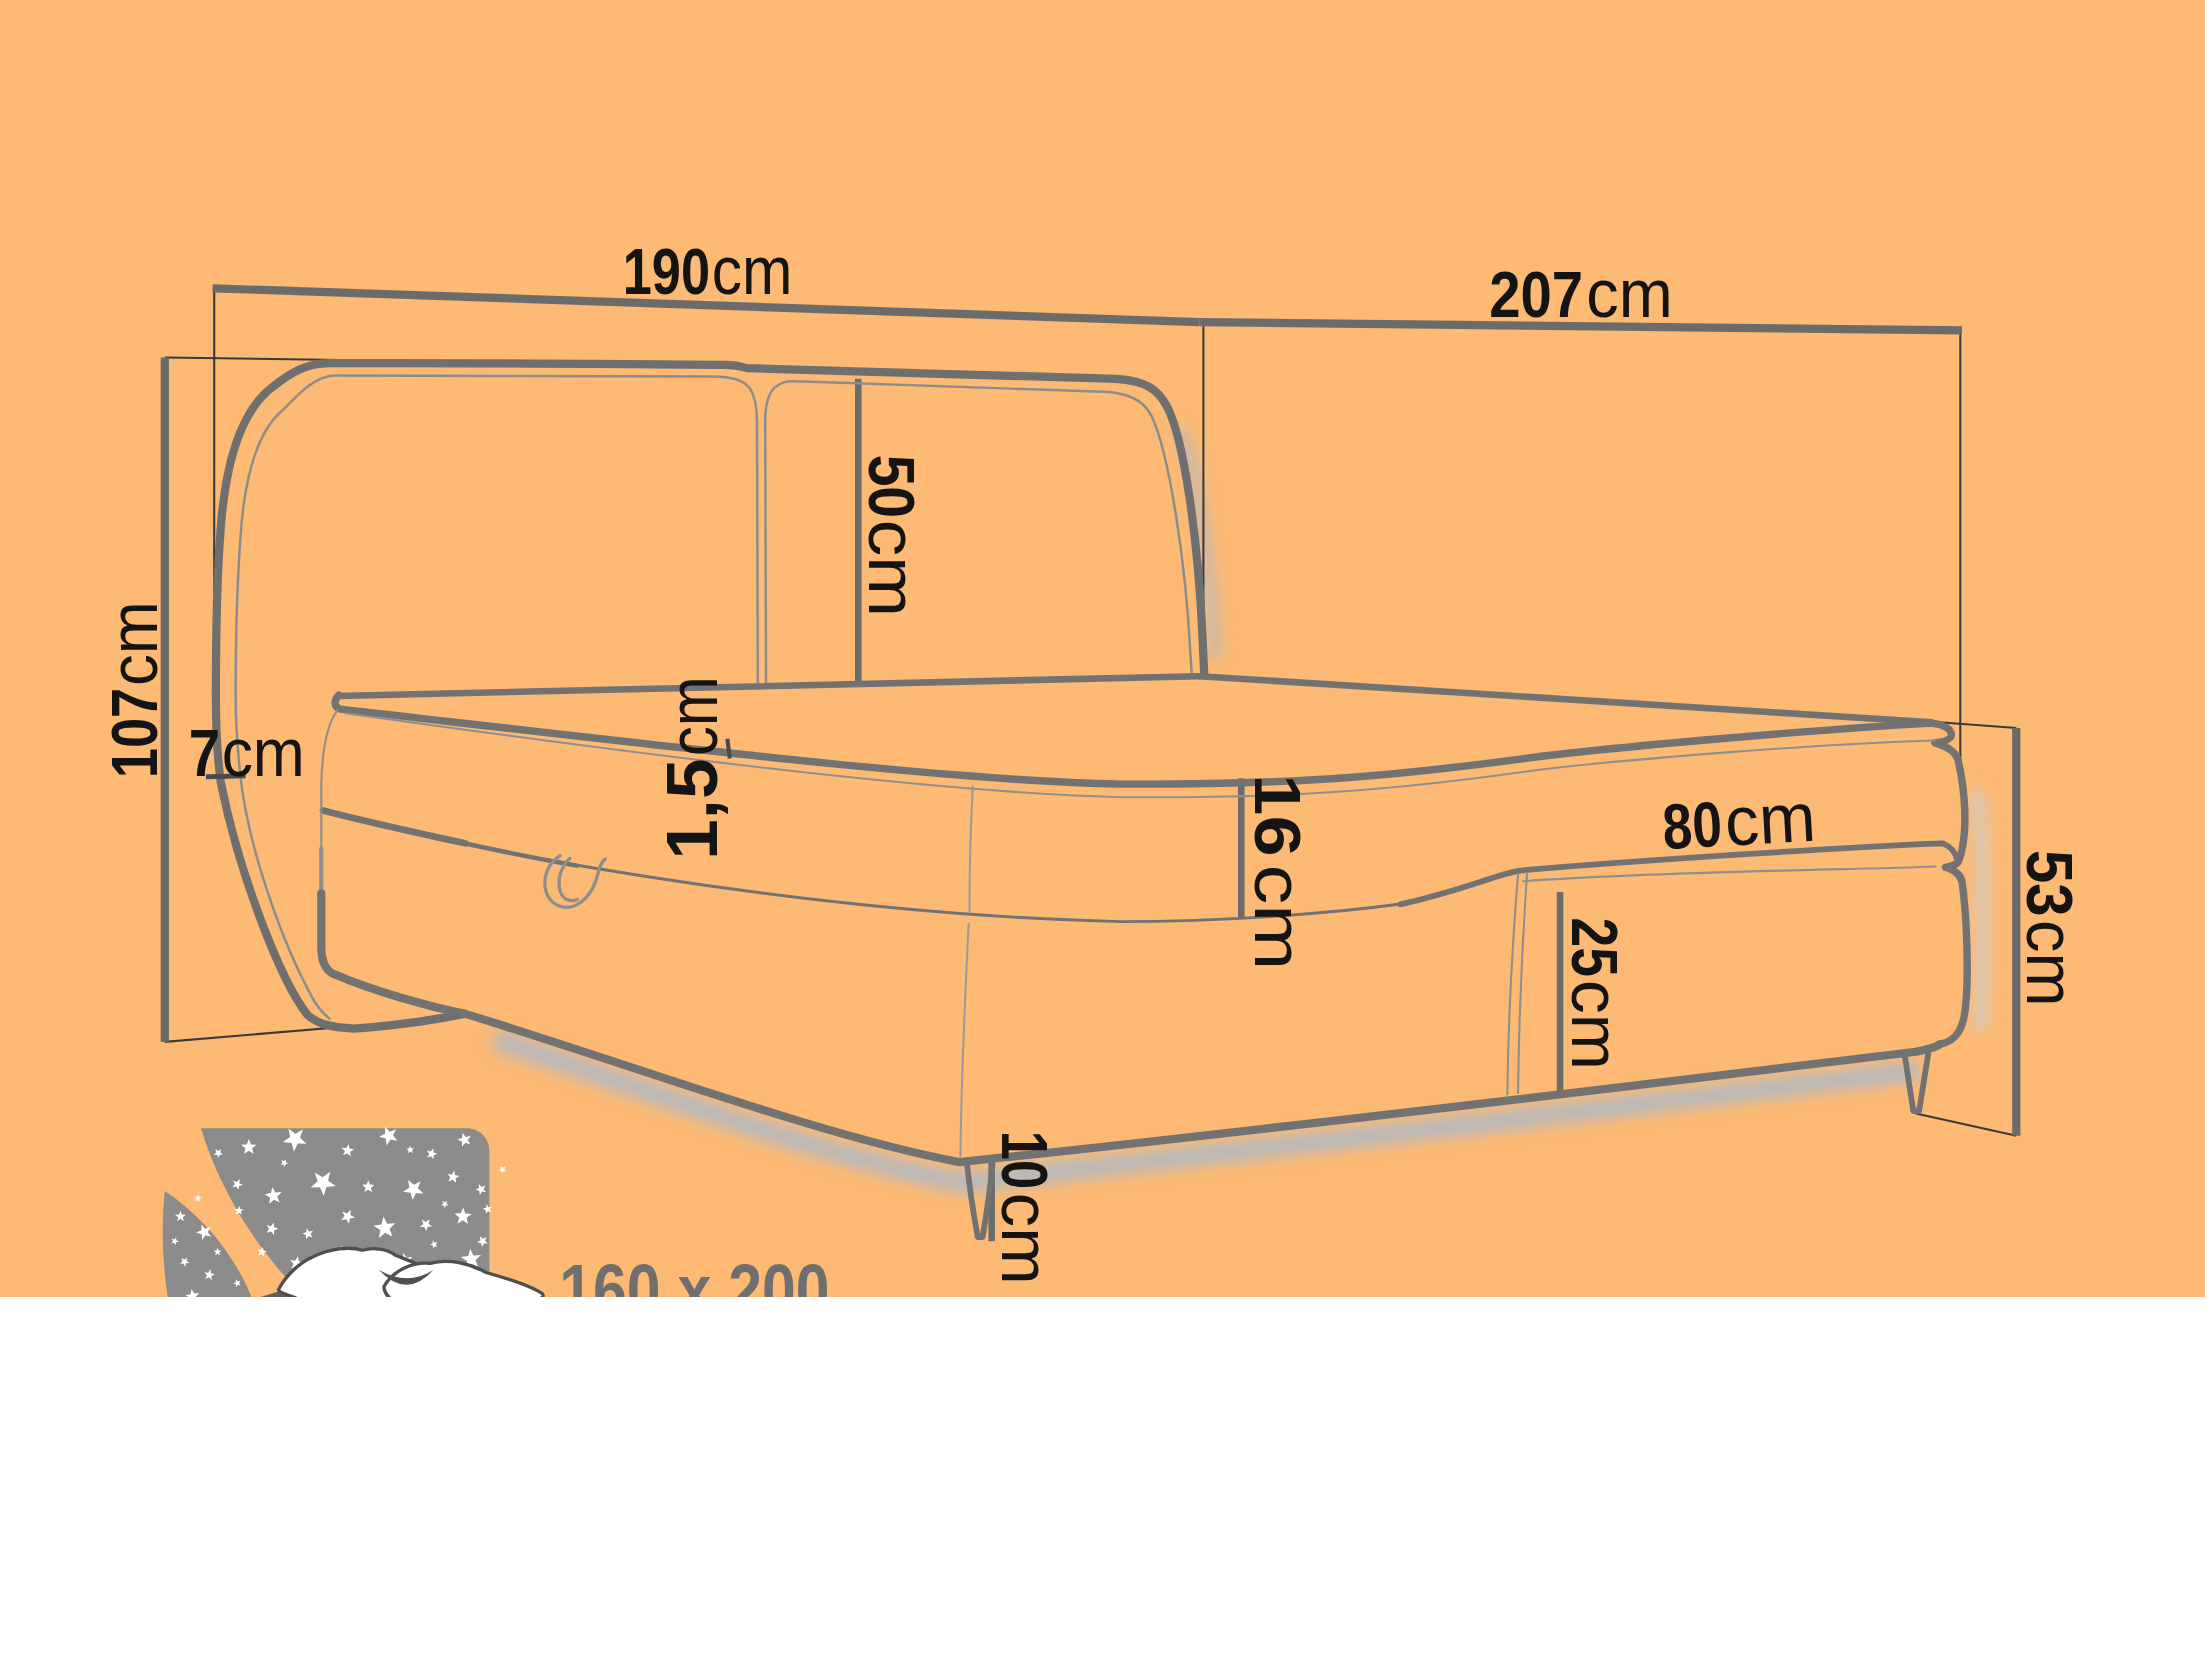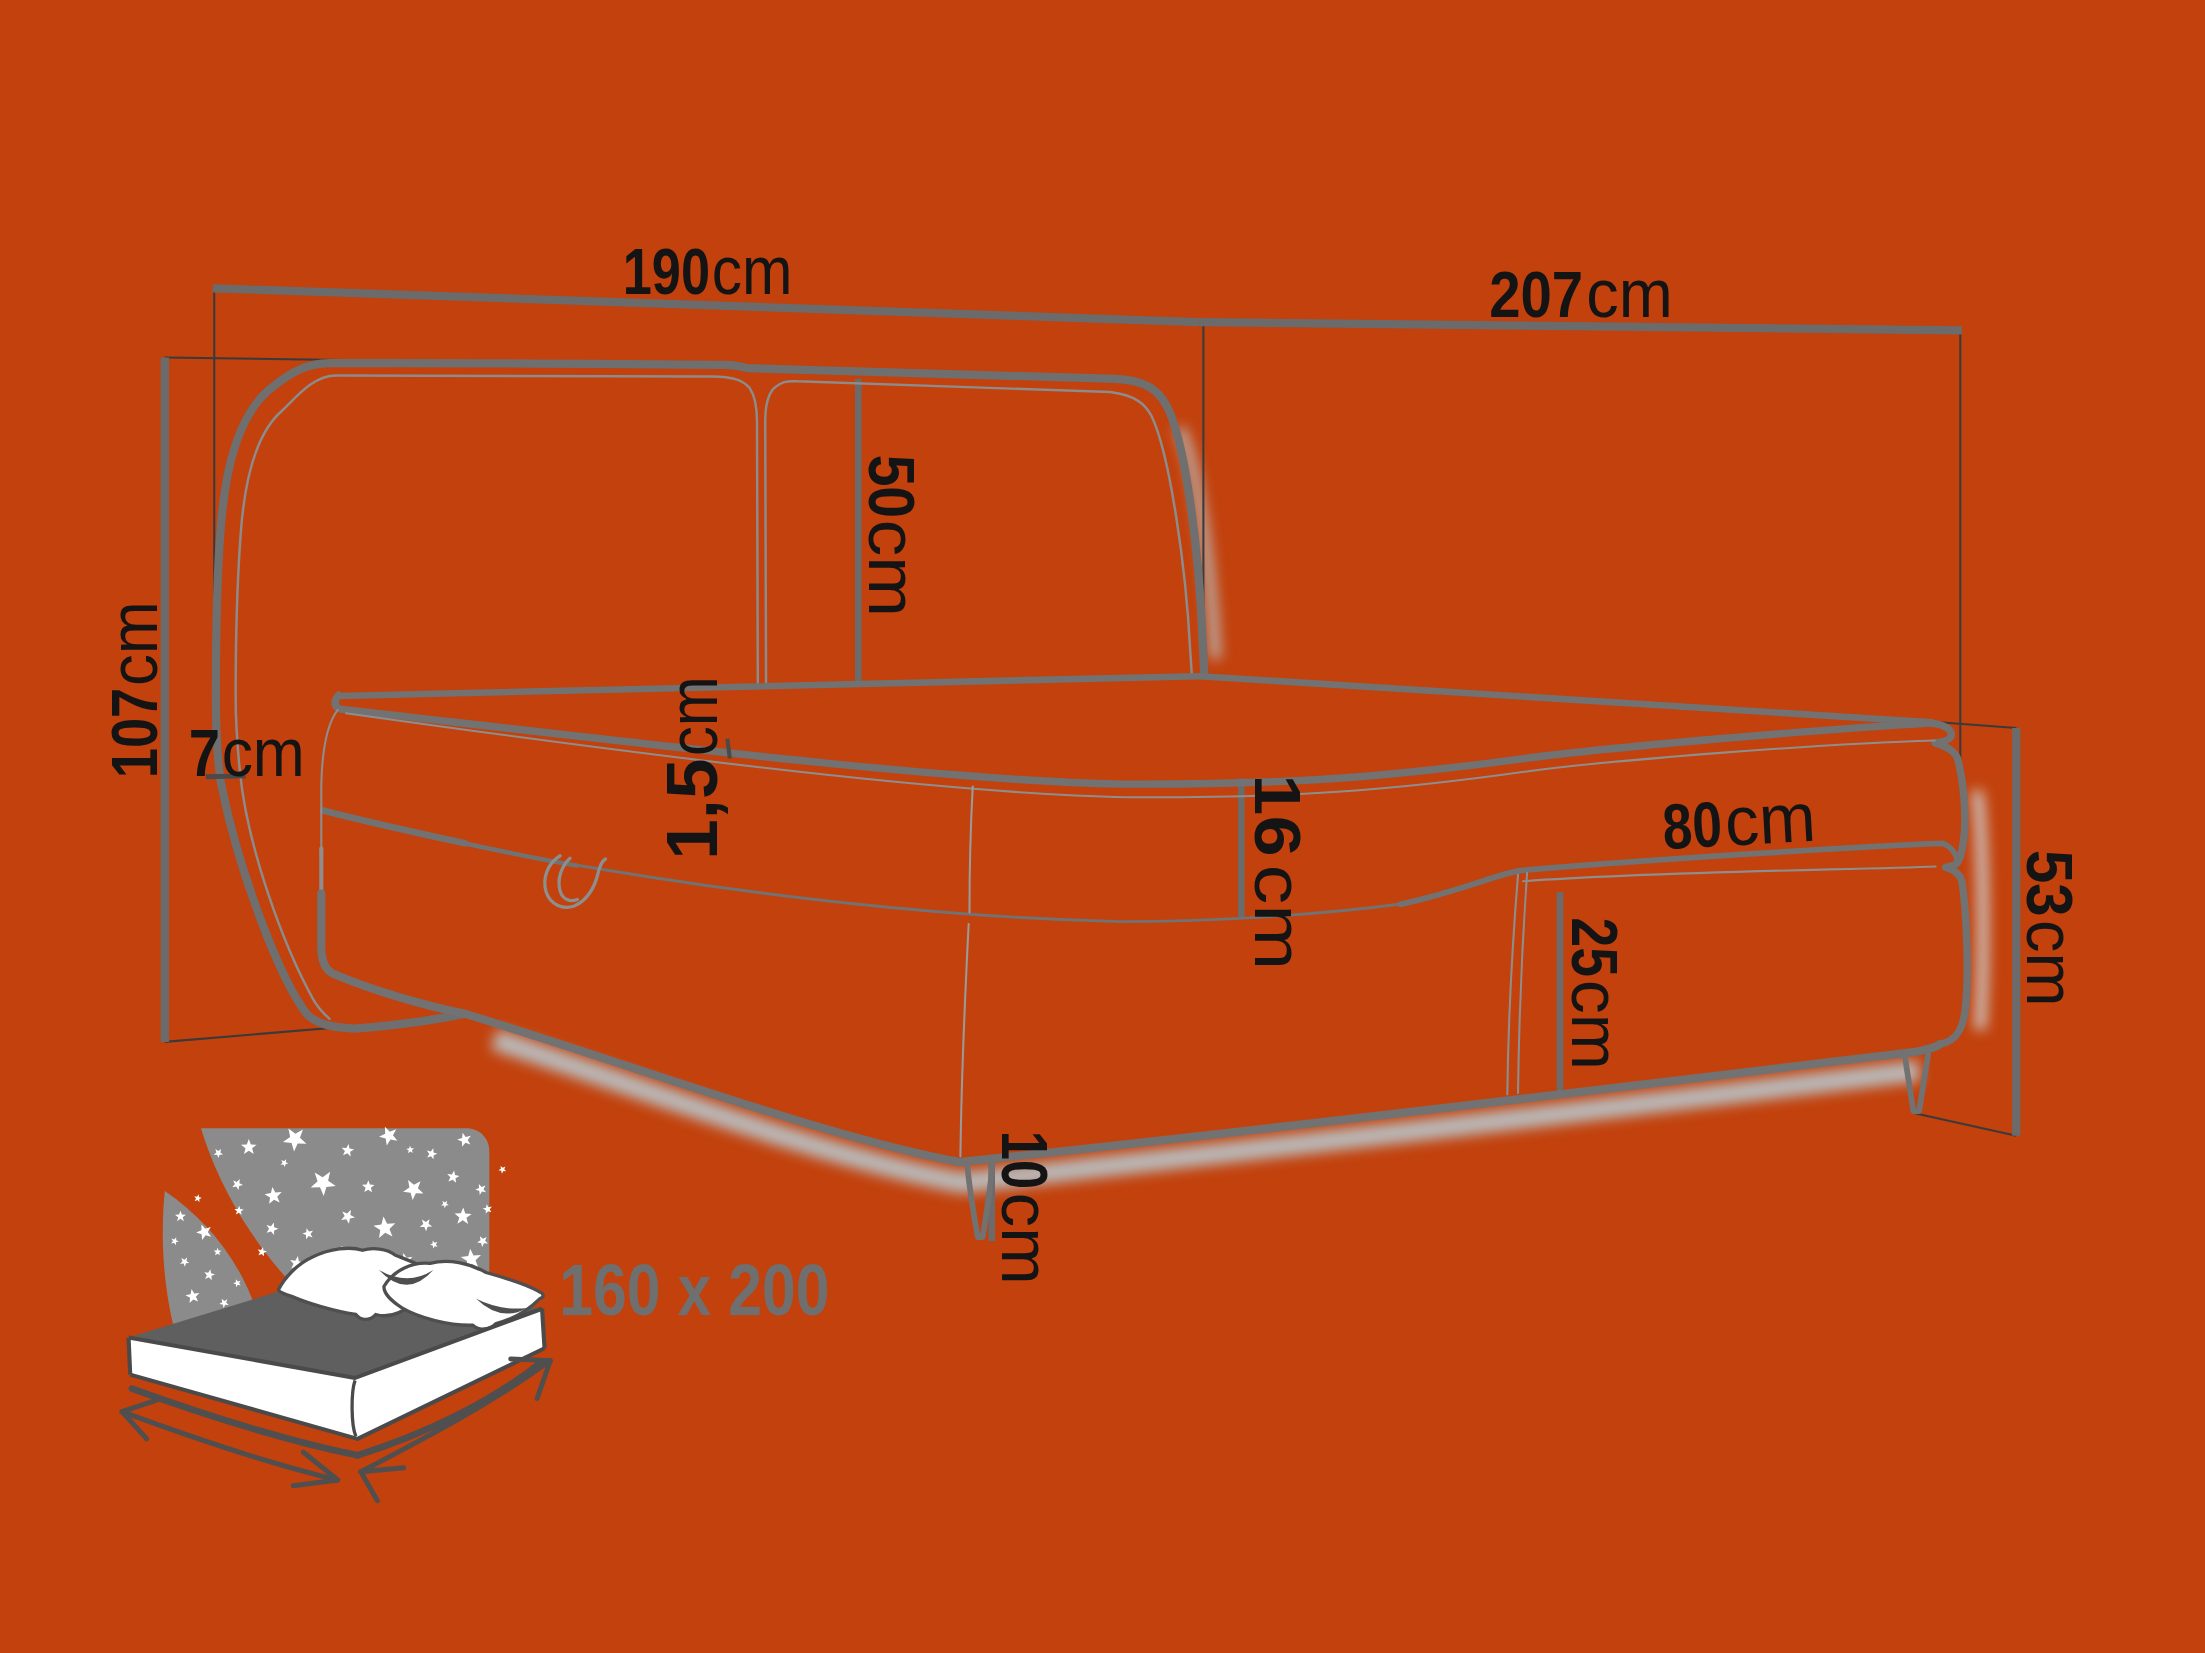--- a/index.html
+++ b/index.html
@@ -1,16 +1,16 @@
 <!DOCTYPE html>
 <html style="font-size:13px"><head>
 <meta charset="utf-8">
 <style>
   html,body{margin:0;padding:0;background:#ffffff;}
-  #wrap{width:2205px;height:1653px;position:relative;overflow:hidden;background:#c2410c;}
+  #wrap{width:2205px;height:1297px;position:relative;overflow:hidden;background:#fdba74;}
   svg{display:block;}
   text{font-family:"Liberation Sans", sans-serif;}
   .num{font-weight:bold;fill:#141414;}
   .cm{font-weight:normal;fill:#141414;}
 </style>
 </head>
 <body>
 <div id="wrap">
 <svg width="2205" height="1653" viewBox="0 0 2677 2007" fill="none">
 <defs>

